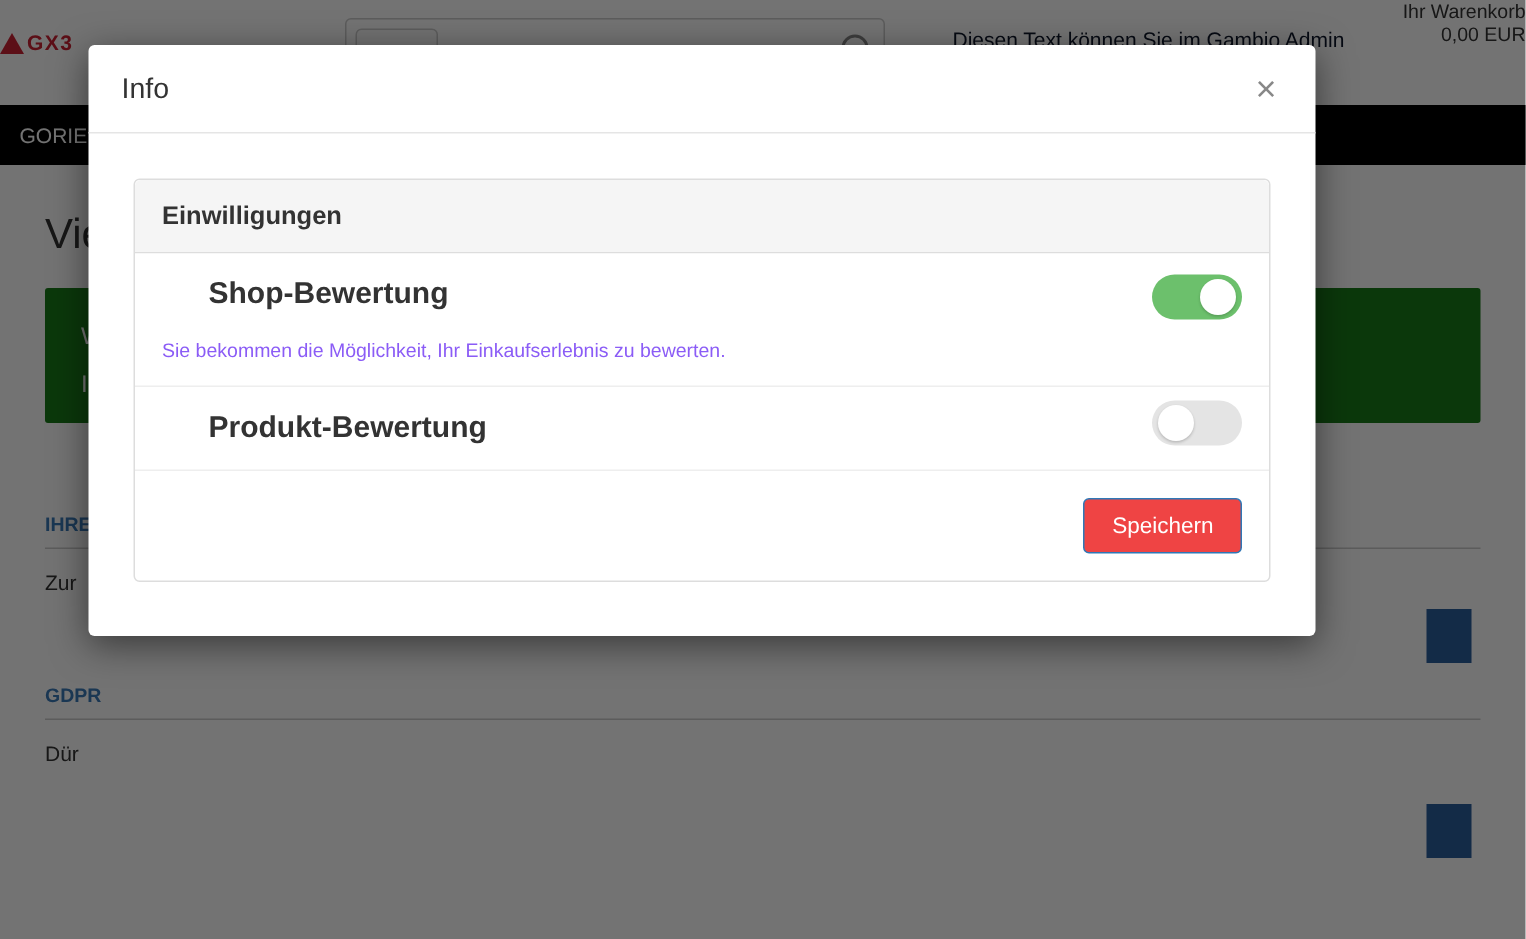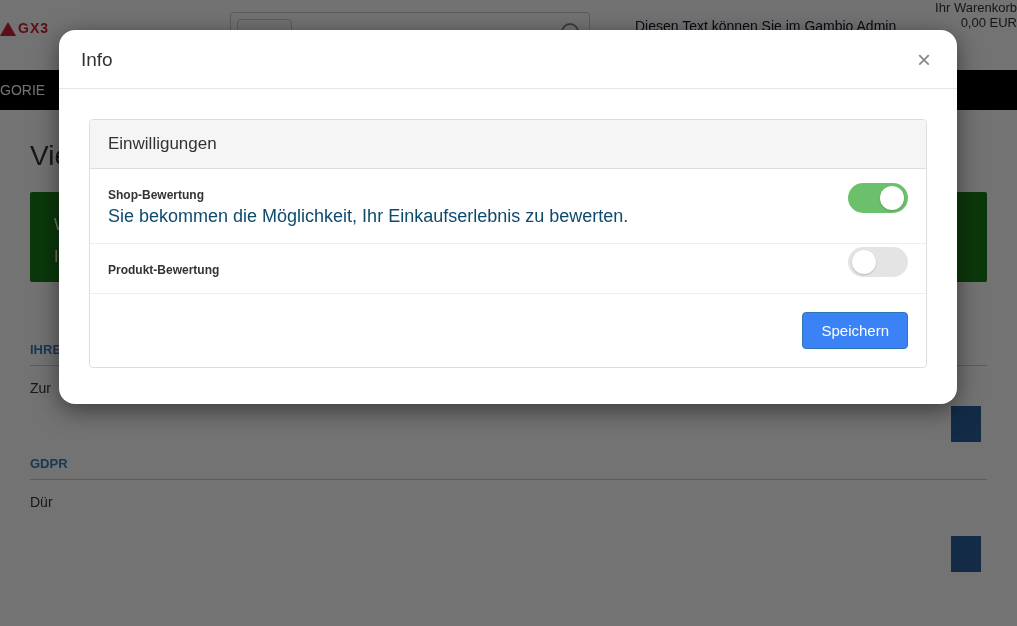--- a/index.html
+++ b/index.html
@@ -13,46 +13,46 @@
   .logo .tri { display:inline-block; width:0; height:0; border-left:8px solid transparent; border-right:8px solid transparent; border-bottom:14px solid #c23; vertical-align:middle; margin-right:2px;}
   .search-wrap { position:absolute; left:230px; top:12px; width:360px; height:40px; border:1px solid #ccc; border-radius:4px; background:#fff;}
   .search-sel { position:absolute; left:6px; top:6px; width:55px; height:28px; border:1px solid #ccc; border-radius:4px; background:#fafafa;}
   .search-icon { position:absolute; right:10px; top:10px; width:18px; height:18px; border:2px solid #888; border-radius:50%; }
   .admin-text { position:absolute; left:635px; top:18px; font-size:14px; color:#0f172a; }
   .cart-box { position:absolute; right:0; top:0; text-align:right; font-size:13px; }
   .cart-box .line1 { }
   .cart-box .line2 { font-weight:400; }
 
   .bg-nav { height:40px; background:#000; color:#fff; line-height:40px; font-size:14px; padding-left:0; }
-  .bg-nav span { margin-left:0; }
+  .bg-nav span { margin-left:13px; }
 
   .bg-body { padding: 30px; }
   .bg-body h1 { font-size:28px; font-weight:400; color:#333; margin-bottom:16px; }
   .green-box { background:#1a7d1a; color:#fff; padding:24px; margin-top:20px; height:90px; border-radius:2px;}
   .section-label { color:#3b7ab8; font-size:13px; font-weight:700; margin-top:60px; margin-bottom:10px; border-bottom:1px solid #ccc; padding-bottom:8px;}
   .section-text { font-size:14px; margin-top:14px; }
   .blue-btn-bg { position:absolute; right:36px; background:#2a5f9e; color:#fff; height:36px; width:30px;}
 
   
   .overlay { position:absolute; inset:0; background:rgba(0,0,0,0.55); }
-  .modal { position:absolute; left:59px; top:30px; width:898px; background:#fff; border-radius:16px; box-shadow:0 6px 24px rgba(0,0,0,.5); }
+  .modal { position:absolute; left:59px; top:30px; width:818px; background:#fff; border-radius:4px; box-shadow:0 6px 24px rgba(0,0,0,.5); }
   .modal-header { padding: 18px 22px 16px; border-bottom:1px solid #e5e5e5; display:flex; align-items:center; }
   .modal-title { font-size:19px; font-weight:400; color:#333; flex:1; }
   .modal-close { font-size:24px; line-height:1; color:#888; cursor:pointer; background:none; border:none; padding:0 4px; }
 
   .modal-body { padding: 30px 30px 36px; }
   .panel { border:1px solid #ddd; border-radius:4px; background:#fff; }
   .panel-heading { background:#f5f5f5; border-bottom:1px solid #ddd; padding:14px 18px; border-radius:4px 4px 0 0; }
-  .panel-heading h4 { font-size:17px; font-weight:400; color:#333; }
+  .panel-heading h4 { font-size:17px; font-weight:700; color:#333; }
   .panel-row { padding:16px 18px; border-bottom:1px solid #eee; font-size:15px; color:#333; position:relative; }
   .panel-row:last-of-type { border-bottom:none; }
-  .panel-row strong { font-size:12px; font-weight:700; }
-  .panel-row .desc { margin-top:4px; font-size:18px; color:#0c4a6e; }
+  .panel-row strong { font-size:20px; font-weight:700;margin-left:31px; }
+  .panel-row .desc { margin-top:18px; font-size:13px; color:#8b5cf6; }
   .panel-footer { padding:18px; text-align:right; }
-  .btn-primary { display:inline-block; background:#3b82f6; color:#fff; border:1px solid #2f78b7; border-radius:4px; padding:9px 18px; font-size:15px; cursor:pointer; }
+  .btn-primary { display:inline-block; background:#ef4444; color:#fff; border:1px solid #2f78b7; border-radius:4px; padding:9px 18px; font-size:15px; cursor:pointer; }
 
   
   .toggle { position:absolute; width:60px; height:30px; border-radius:30px; cursor:pointer; }
   .toggle .knob { position:absolute; width:24px; height:24px; background:#fff; border-radius:50%; top:3px; box-shadow:0 1px 2px rgba(0,0,0,.2); }
   .toggle.on { background:#6cc06c; }
   .toggle.on .knob { right:4px; }
   .toggle.off { background:#e4e4e4; }
   .toggle.off .knob { left:4px; }
   .toggle-shop { right:18px; top:14px; }
   .toggle-prod { right:18px; bottom:16px; }

